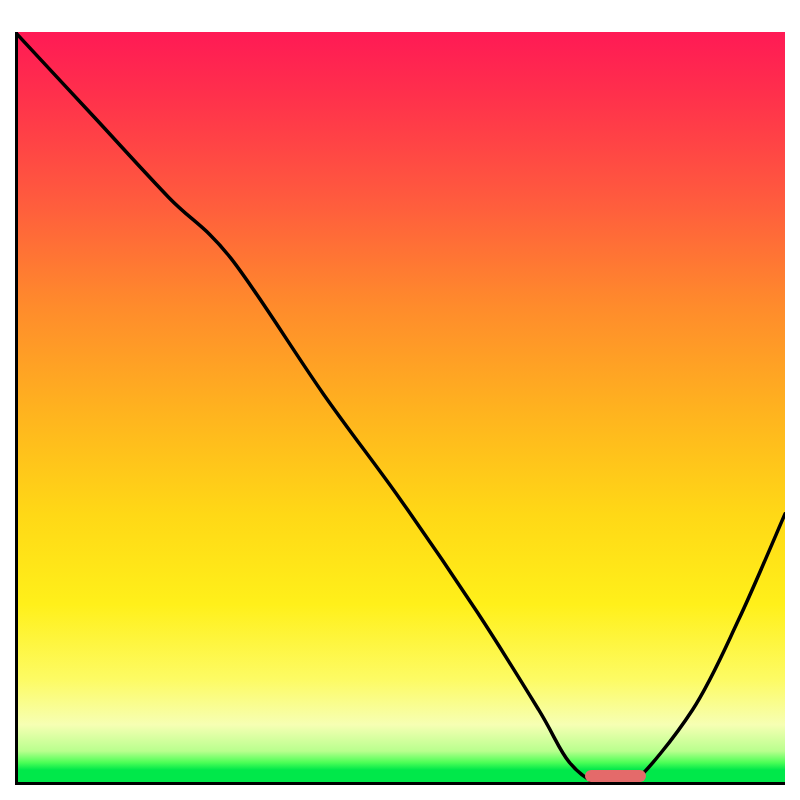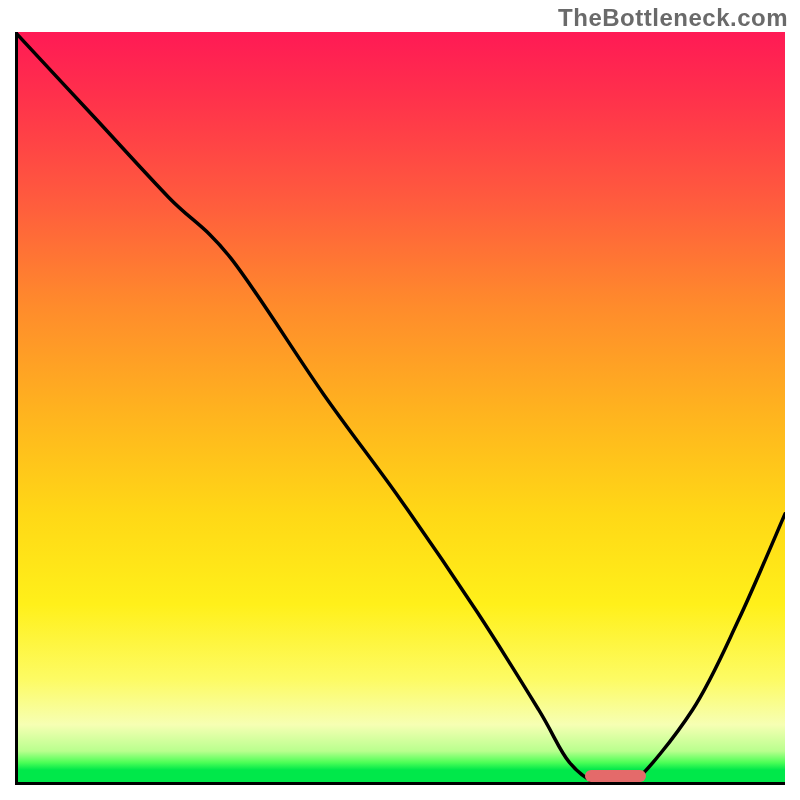--- a/index.html
+++ b/index.html
@@ -89,21 +89,20 @@
     height: 12px;
     border-radius: 6px;
     background: #e46a6a;
     z-index: 4;
   }
 </style>
 </head>
 <body>
 <div class="wrap">
 
-  <div class="watermark">TheBottleneck.com</div>
 
   <div class="plot-area">
     <div class="gradient"></div>
 
     <svg class="curve" viewBox="0 0 770 753" preserveAspectRatio="none">
       <path id="curve-path" d="M 0.0 0.0 C 12.8 13.8, 51.3 55.2, 77.0 82.8 C 102.7 110.4, 130.9 141.8, 154.0 165.7 C 177.1 189.5, 189.9 193.3, 215.6 225.9 C 241.3 258.5, 279.8 321.3, 308.0 361.4 C 336.2 401.6, 359.3 430.5, 385.0 466.9 C 410.7 503.3, 438.9 544.7, 462.0 579.8 C 485.1 614.9, 508.2 652.6, 523.6 677.7 C 539.0 702.8, 544.1 717.9, 554.4 730.4 C 564.7 743.0, 574.9 749.2, 585.2 753.0 C 595.5 756.8, 600.6 765.5, 616.0 753.0 C 631.4 740.5, 659.6 705.3, 677.6 677.7 C 695.6 650.1, 708.4 620.0, 723.8 587.3 C 739.2 554.7, 762.3 499.5, 770.0 481.9" fill="none" stroke="#000000" stroke-width="3.5" stroke-linecap="round" stroke-linejoin="round"></path>
     </svg>
 
     <div id="min-marker" class="marker" style="left: 569.8px; width: 61.6px; bottom: 3px; background: rgb(228, 106, 106);"></div>
   </div>

